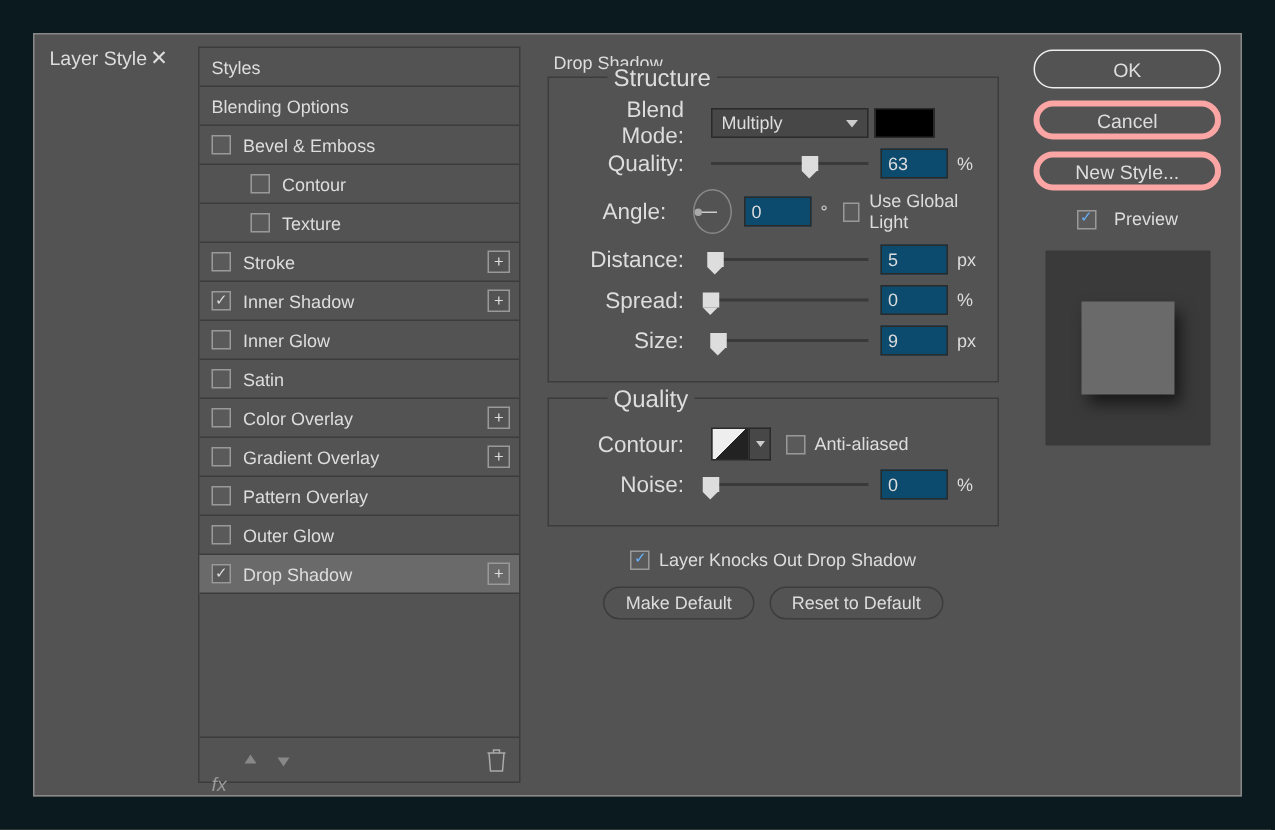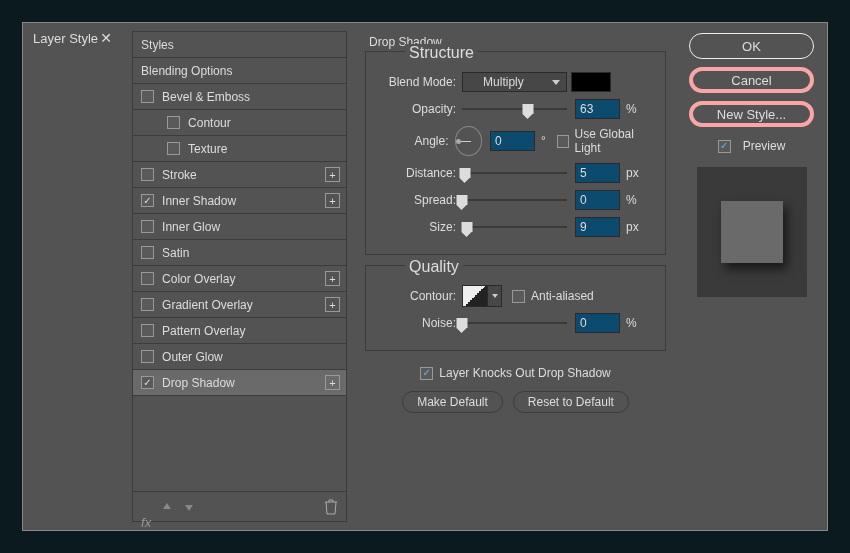--- a/index.html
+++ b/index.html
@@ -21,22 +21,22 @@
   .leftcol .footer { height:30px; border-top:1px solid #3c3c3c; display:flex; align-items:center; padding:0 8px; gap:10px; color:#999; }
   .leftcol .footer .fx { font-style:italic; font-size:13px;margin-top:32px; }
   .leftcol .footer .spacer { flex:1; }
 
   .midcol { flex:1; position:relative; padding:4px 8px; }
   .group { position:relative; border:1px solid #3c3c3c; margin-bottom:10px; padding:18px 10px 12px 10px; }
   .group .legend { position:absolute; top:-8px; left:8px; background:#535353; padding:0 4px; color:#ddd; font-size:16px;margin-left:31px; }
   .section-title { color:#ddd; font-size:12px; margin:0 0 2px 4px; }
 
   .formrow { display:flex; align-items:center; height:24px; margin-bottom:3px; }
-  .formrow .lbl { width:80px; text-align:right; color:#ddd; font-size:12px; margin-right:6px; }
-  .dd { width:105px; height:20px; background:#474747; border:1px solid #2a2a2a; color:#ddd; font-size:12px; display:flex; align-items:center; padding:0 20px; position:relative; }
+  .formrow .lbl { width:80px; text-align:right; color:#ddd; font-size:15px; margin-right:18px; }
+  .dd { width:105px; height:20px; background:#474747; border:1px solid #2a2a2a; color:#ddd; font-size:12px; display:flex; align-items:center; padding:0 6px; position:relative; }
   .dd::after { content:""; position:absolute; right:6px; top:7px; border-left:4px solid transparent; border-right:4px solid transparent; border-top:5px solid #ccc; }
   .swatch { width:40px; height:20px; background:#000; border:1px solid #2a2a2a; margin-left:4px; }
   .slider { flex:0 0 105px; height:16px; position:relative; margin-right:8px; }
   .slider .track { position:absolute; top:7px; left:0; right:0; height:2px; background:#3a3a3a; }
   .slider .thumb { position:absolute; top:3px; width:11px; height:10px; background:#ddd; transform:translateX(-50%); }
   .slider .thumb::after { content:""; position:absolute; top:10px; left:0; border-left:5.5px solid transparent; border-right:5.5px solid transparent; border-top:5px solid #ddd; }
   .numbox { width:45px; height:20px; background:#0c4a6e; border:1px solid #2a2a2a; color:#ddd; font-size:12px; text-align:left; padding:0 4px; }
   .unit { color:#ddd; font-size:12px; margin-left:6px; }
   .angledial { width:30px; height:30px; border:1px solid #888; border-radius:50%; position:relative; margin-right:8px; background:#535353; }
   .angledial .hand { position:absolute; width:14px; height:1px; background:#ccc; top:14px; left:1px; transform-origin:right center; }
@@ -159,21 +159,21 @@
 
         <div class="formrow">
           <span class="lbl">Blend Mode:</span>
           <div class="dd">
               <span>Multiply</span>
             </div>
           <div class="swatch"></div>
         </div>
 
         <div class="formrow">
-          <span class="lbl">Opacity:</span>
+          <span class="lbl">Quality:</span>
           <div class="slider">
               <div class="track"></div>
               <div class="thumb" style="left:63%"></div>
             </div>
           <input class="numbox" value="63" style="">
           <span class="unit">%</span>
         </div>
 
         <div class="formrow" style="height:34px">
           <span class="lbl">Angle:</span>

